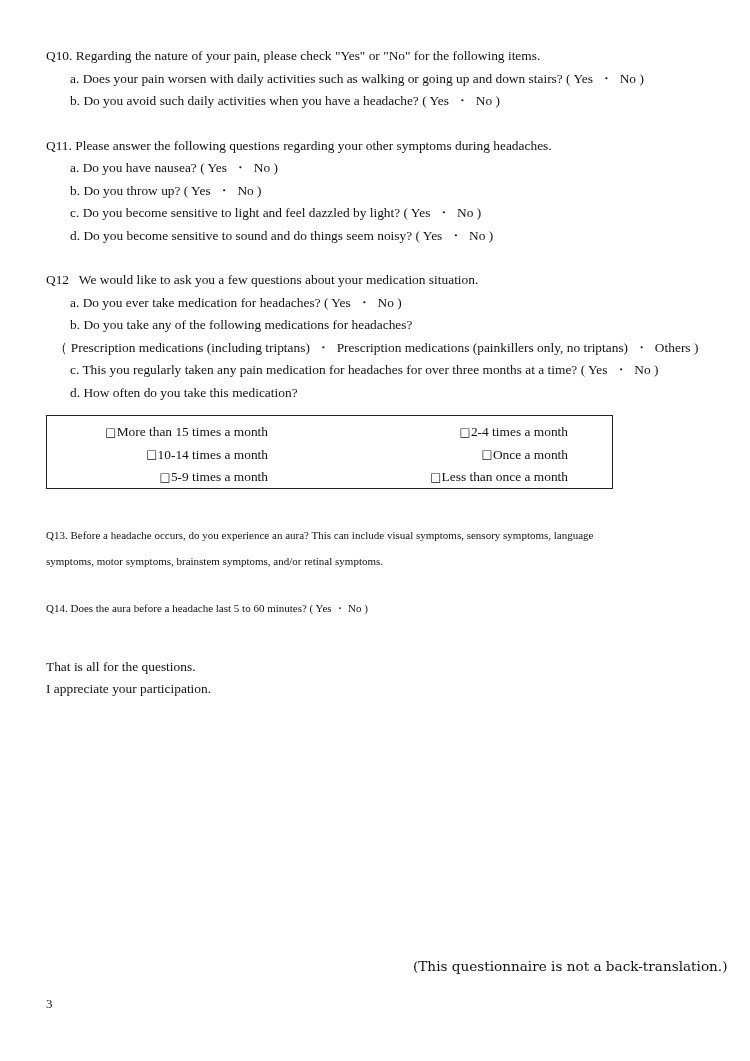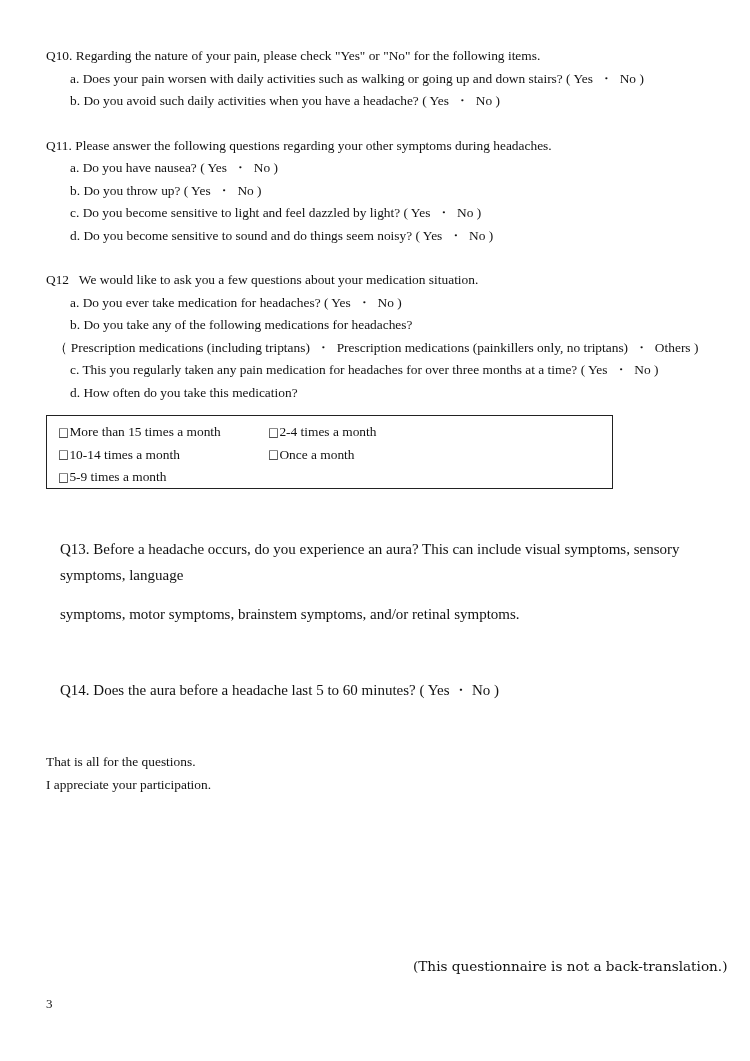--- a/index.html
+++ b/index.html
@@ -51,23 +51,23 @@
     white-space: pre-wrap;
   }
   .qitem-flush {
     font-size: 13.4px;
     line-height: 22.5px;
     margin: 0;
     padding-left: 8px;
     white-space: pre-wrap;
   }
   .qpara {
-    font-size: 15px;
+    font-size: 11px;
     line-height: 25.5px;
-    margin: 14px;
+    margin: 0;
   }
   .qopts {
     font-size: 13.4px;
     line-height: 25.5px;
     margin: 0;
   }
 
   
   .checkbox-panel {
     position: absolute;
@@ -81,20 +81,21 @@
   .cb-grid {
     position: absolute;
     left: 11px;
     top: 5px;
     width: 540px;
   }
   .cb-row {
     display: flex;
     height: 22.5px;
     align-items: center;
+    text-align: right;
   }
   .cb-cell {
     font-size: 13.4px;
     line-height: 22.5px;
     white-space: nowrap;
   }
   .cb-cell.col1 { width: 210px; flex: 0 0 210px; }
   .cb-cell.col2 { width: 300px; flex: 0 0 300px; }
   .cb-mark {
     font-family: "DejaVu Sans", sans-serif;
@@ -176,20 +177,21 @@
         <span class="cb-cell col2"><span class="cb-mark">□</span><span>2-4 times a month</span></span>
       </div>
 
       <div class="cb-row">
         <span class="cb-cell col1"><span class="cb-mark">□</span><span>10-14 times a month</span></span>
         <span class="cb-cell col2"><span class="cb-mark">□</span><span>Once a month</span></span>
       </div>
 
       <div class="cb-row">
         <span class="cb-cell col1"><span class="cb-mark">□</span><span>5-9 times a month</span></span>
+        <span class="cb-cell col2"><span class="cb-mark">□</span><span>Less than once a month</span></span>
       </div>
 
     </div>
   </div>
 
   <div class="content" style="top:523px;">
 
     <div>
       <p class="qpara">Q13. Before a headache occurs, do you experience an aura? This can include visual symptoms, sensory symptoms, language</p>
       <p class="qpara">symptoms, motor symptoms, brainstem symptoms, and/or retinal symptoms.</p>

